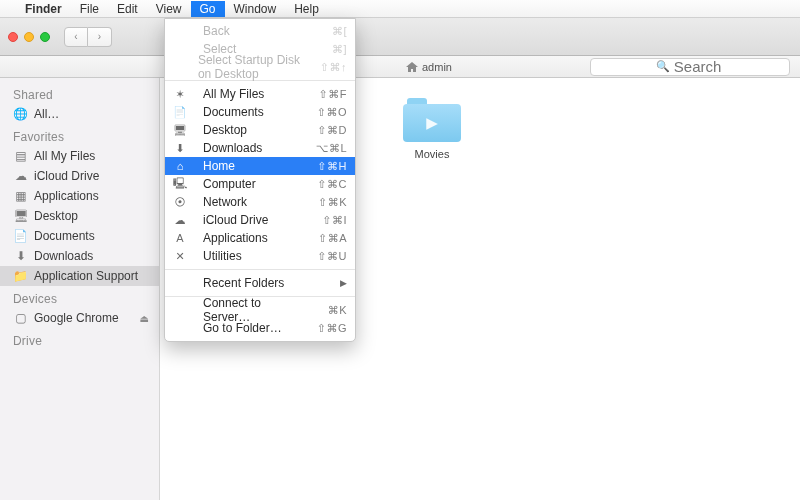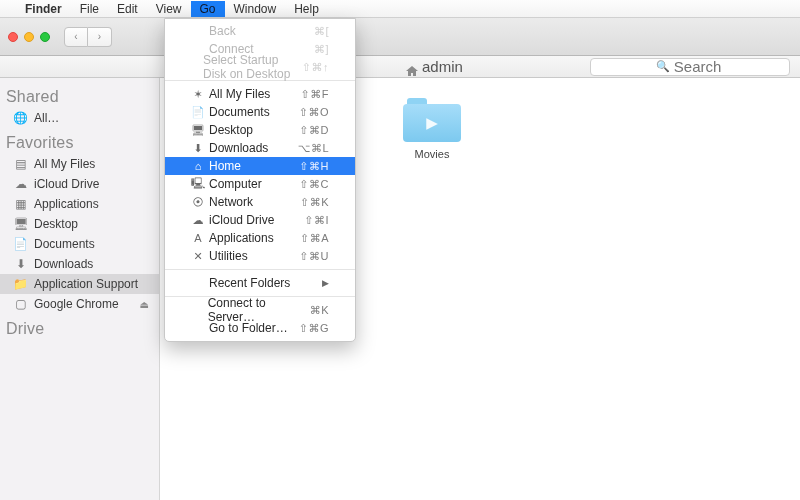--- a/index.html
+++ b/index.html
@@ -3,21 +3,21 @@
   <meta charset="utf-8">
   <style>
     * { margin: 0; padding: 0; box-sizing: border-box; font-family: -apple-system, "Helvetica Neue", Arial, sans-serif; }
     body { width: 800px; height: 500px; background: #fff; overflow: hidden; font-size: 12px; color: #333; }
 
     
     .menubar { height: 18px; background: linear-gradient(#fdfdfd,#f3f3f3); border-bottom: 1px solid #d0d0d0; display: flex; align-items: center; padding: 0 6px; gap: 0; }
     .menubar .apple { font-size: 13px; padding: 0 8px 0 2px; }
     .menubar .menuitem { padding: 1px 9px; font-size: 12px; }
     .menubar .menuitem.bold { font-weight: 600; }
-    .menubar .menuitem.open { background: #1b7ef7; color: #0f172a; text-align: right; }
+    .menubar .menuitem.open { background: #1b7ef7; color: #ffffff; text-align: right; }
 
     
     .window { position: relative; width: 800px; }
     .toolbar { height: 38px; background: linear-gradient(#ebebeb,#dcdcdc); border-bottom: 1px solid #b8b8b8; display: flex; align-items: center; padding: 0 8px; gap: 8px; }
     .traffic { display: flex; gap: 6px; margin-right: 6px; }
     .dot { width: 10px; height: 10px; border-radius: 50%; }
     .dot.red { background: #ff5f57; border: 1px solid #e24640; }
     .dot.yel { background: #ffbd2e; border: 1px solid #dfa023; }
     .dot.grn { background: #28c940; border: 1px solid #1ba330; }
     .navbtns { display: flex; }
@@ -25,46 +25,46 @@
     .navbtn:first-child { border-radius: 4px 0 0 4px; }
     .navbtn:last-child { border-radius: 0 4px 4px 0; border-left: none; }
     .toolbar-spacer { flex: 1; }
     .viewgrp { display: flex; margin-left: 70px; }
     .viewbtn { width: 24px; height: 20px; background: linear-gradient(#fefefe,#f1f1f1); border: 1px solid #c3c3c3; display: flex; align-items: center; justify-content: center; font-size: 10px; color: #888; }
     .viewbtn + .viewbtn { border-left: none; }
     .viewbtn:first-child { border-radius: 4px 0 0 4px; }
     .viewbtn:last-child { border-radius: 0 4px 4px 0; }
 
     .titlebar { height: 22px; background: linear-gradient(#f7f7f7,#ececec); border-bottom: 1px solid #c9c9c9; display: flex; align-items: center; position: relative; }
-    .crumb { position: absolute; left: 406px; display: flex; align-items: center; gap: 4px; color: #555; font-size: 15px; justify-content: flex-end; }
+    .crumb { position: absolute; left: 406px; display: flex; align-items: center; gap: 4px; color: #555; font-size: 11px; justify-content: flex-end; }
     .crumb .hicon { width: 12px; height: 10px; }
     .searchbox { position: absolute; right: 10px; width: 200px; height: 18px; border: 1px solid #cfcfcf; border-radius: 4px; background: #fff; display: flex; align-items: center; justify-content: center; gap: 4px; color: #9a9a9a; font-size: 11px; }
     .searchbox input { border: none; outline: none; width: 50px; font-size: 15px; color: #555; background: transparent; }
 
     
     .body { display: flex; height: calc(500px - 18px - 38px - 22px); }
     .sidebar { width: 160px; background: #f3f2f4; border-right: 1px solid #d6d6d6; padding-top: 4px; overflow: hidden; }
-    .side-head { font-size: 16px; color: #8a8a8a; padding: 6px 6px 2px; letter-spacing: .2px; }
+    .side-head { font-size: 12px; color: #8a8a8a; padding: 6px 13px 2px; letter-spacing: .2px; }
     .side-item { display: flex; align-items: center; gap: 6px; padding: 2px 10px 2px 14px; font-size: 12px; color: #3b3b3b; height: 20px; }
     .side-item.hl { background: #d9d8da; }
     .side-item .sicon { width: 14px; height: 14px; display: inline-flex; align-items: center; justify-content: center; font-size: 12px; color: #7a7a7a; }
     .eject { margin-left: auto; color: #8a8a8a; font-size: 10px; }
 
     .content { flex: 1; background: #fff; position: relative; padding: 20px 28px; }
     .grid { display: flex; flex-wrap: wrap; gap: 40px 42px; }
     .fileicon { width: 64px; display: flex; flex-direction: column; align-items: center; gap: 6px; }
     .folder { width: 58px; height: 44px; position: relative; }
     .folder .tab { position: absolute; top: 0; left: 4px; width: 20px; height: 8px; background: #8fd3f4; border-radius: 3px 3px 0 0; }
     .folder .bod { position: absolute; top: 6px; left: 0; right: 0; bottom: 0; background: linear-gradient(#a6ddf9,#7cc9ef); border-radius: 4px; }
     .folder .glyph { position: absolute; top: 16px; left: 0; right: 0; text-align: center; color: rgba(255,255,255,.9); font-size: 15px; }
     .ficap { font-size: 11px; color: #444; text-align: center; }
 
     
     .dropdown { position: absolute; left: 164px; top: 18px; width: 192px; background: #fff; border: 1px solid #c8c8c8; border-radius: 0 0 5px 5px; box-shadow: 0 8px 20px rgba(0,0,0,.25); padding: 3px 0 4px; z-index: 50; }
-    .dd-item { display: flex; align-items: center; padding: 1px 26px; height: 18px; font-size: 12px; color: #2b2b2b; gap: 4px; }
+    .dd-item { display: flex; align-items: center; padding: 1px 8px; height: 18px; font-size: 12px; color: #2b2b2b; gap: 16px; }
     .dd-item.disabled { color: #b6b6b6; }
     .dd-item.hl { background: #2a7ff6; color: #fff; }
     .dd-item .sc { margin-left: auto; font-size: 11px; color: #7d7d7d; letter-spacing: .5px; }
     .dd-item.disabled .sc { color: #cfcfcf; }
     .dd-item.hl .sc { color: #e8f0ff; }
     .dd-item .dicon { width: 14px; display: inline-flex; justify-content: center; font-size: 11px; color: #6b6b6b; }
     .dd-item.hl .dicon { color: #fff; }
     .dd-sep { height: 1px; background: #e4e4e4; margin: 4px 0; }
     .dd-item .arrow { margin-left: auto; font-size: 9px; color: #6b6b6b; }
   </style>
@@ -83,21 +83,21 @@
 </div>
 
 <div class="dropdown" id="dropdown">
     <div class="dd-item disabled">
       <span class="dicon"></span>
       <span>Back</span>
       <span class="sc">⌘[</span>
     </div>
     <div class="dd-item disabled">
       <span class="dicon"></span>
-      <span>Connect</span>
+      <span>Select</span>
       <span class="sc">⌘]</span>
     </div>
     <div class="dd-item disabled">
       <span class="dicon"></span>
       <span>Select Startup Disk on Desktop</span>
       <span class="sc">⇧⌘↑</span>
     </div>
     <div class="dd-sep"></div>
     <div class="dd-item">
       <span class="dicon">✶</span>
@@ -229,20 +229,21 @@
           <span>Documents</span>
         </div>
         <div class="side-item">
           <span class="sicon">⬇</span>
           <span>Downloads</span>
         </div>
         <div class="side-item hl">
           <span class="sicon">📁</span>
           <span>Application Support</span>
         </div>
+        <div class="side-head">Devices</div>
         <div class="side-item">
           <span class="sicon">▢</span>
           <span>Google Chrome</span>
           <span class="eject">⏏</span>
         </div>
         <div class="side-head">Drive</div>
       </div>
     <div class="content">
       <div class="grid" id="grid">
           <div class="fileicon">

